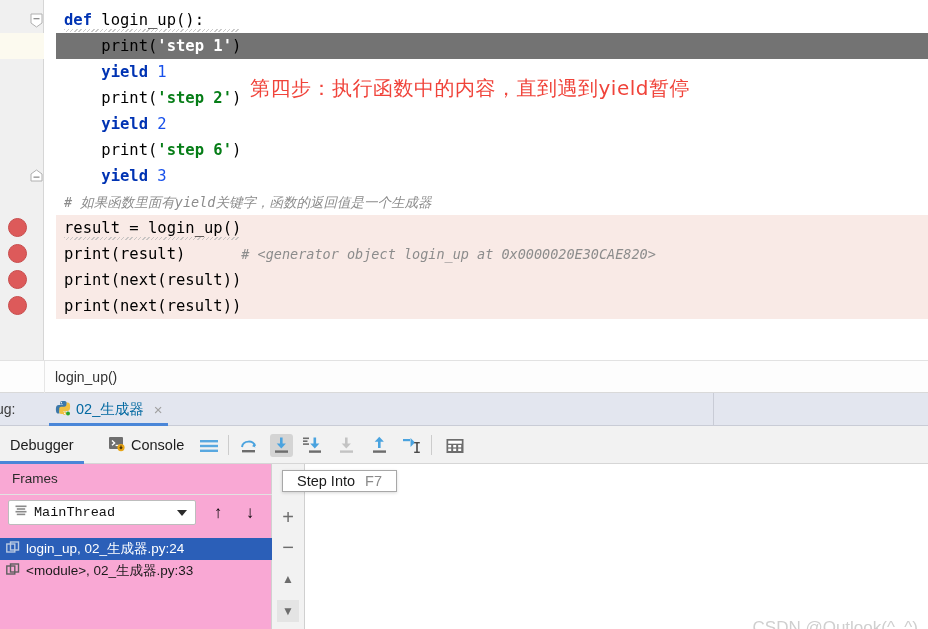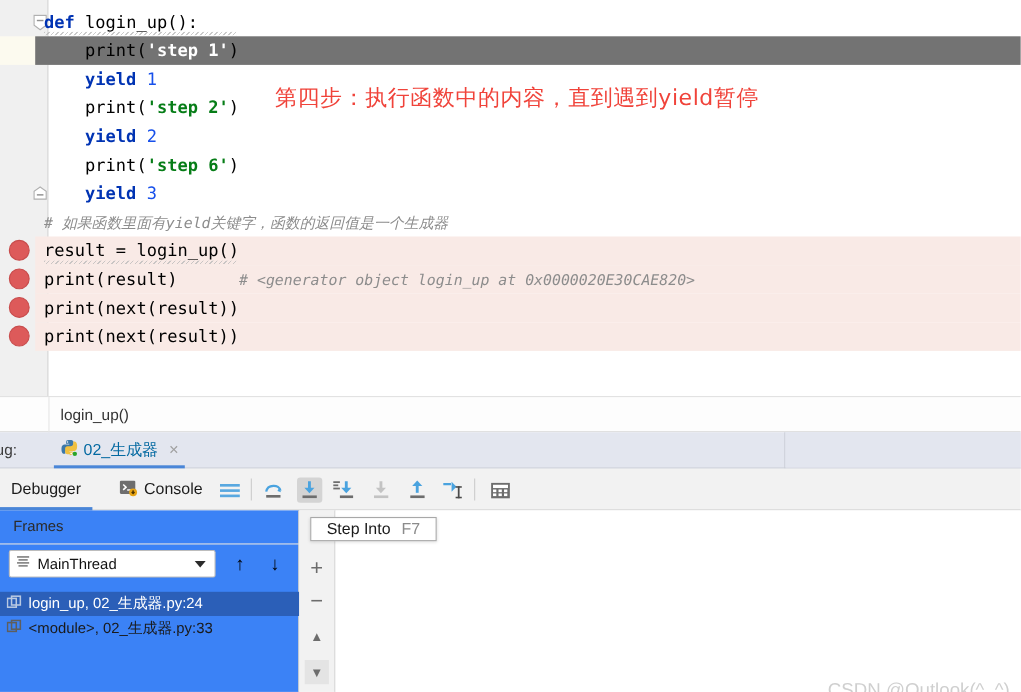--- a/index.html
+++ b/index.html
@@ -30,21 +30,21 @@
     border-radius: 50%;
     background: #dd5a5a;
     border: 1px solid #c84c4c;
   }
   .fold {
     position: absolute; left: 30px; width: 13px; height: 13px;
   }
   .fold svg { display: block; }
 
   .code-area {
-    position: absolute; left: 32px; top: 0; right: 0; height: 360px;
+    position: absolute; left: 56px; top: 0; right: 0; height: 360px;
     font-family: "DejaVu Sans Mono", "Liberation Mono", monospace;
     font-size: 15.5px;
   }
   .code-line {
     position: absolute; left: 0; right: 0; height: 26px; line-height: 26px;
     white-space: pre;
     padding-left: 8px;
     color: #000000;
   }
   .code-line.current {
@@ -139,37 +139,37 @@
     display: flex; align-items: center; justify-content: center;
   }
   .tb-icon.sel { background: #d4d4d4; border-radius: 3px; }
   .tb-sep {
     position: absolute; top: 9px; width: 1px; height: 20px; background: #ccc;
   }
 
   
   .frames-panel {
     position: absolute; left: 0; top: 464px; width: 272px; height: 165px;
-    background: #3b82f6;
+    background: #f9a8d4;
     border-right: 1px solid #d0d0d0;
     text-align: center;
   }
   .frames-title {
     position: absolute; left: 12px; top: 0; line-height: 30px;
     font-size: 13.5px; color: #2b2b2b;
   }
   .frames-head-line {
     position: absolute; left: 0; top: 30px; width: 272px; height: 1px;
     background: #e2e2e2;
   }
   .thread-select {
     position: absolute; left: 8px; top: 36px; width: 188px; height: 25px;
     background: #ffffff; border: 1px solid #bdbdbd; border-radius: 2px;
     display: flex; align-items: center; gap: 6px; padding: 0 5px;
-    font-size: 13.5px; color: #111;
+    font-size: 13.5px; color: #111; font-family: Liberation Mono, monospace;
   }
   .sel-chev {
     position: absolute; right: 8px; top: 9px;
     width: 0; height: 0;
     border-left: 5px solid transparent; border-right: 5px solid transparent;
     border-top: 6px solid #2b2b2b;
   }
   .nav-arrow {
     position: absolute; top: 38px; width: 20px; height: 21px;
     display: flex; align-items: center; justify-content: center;

